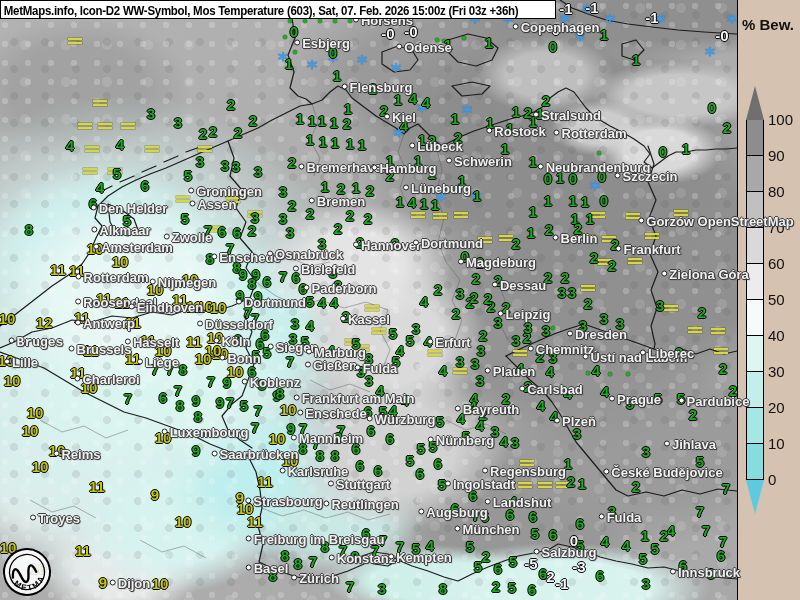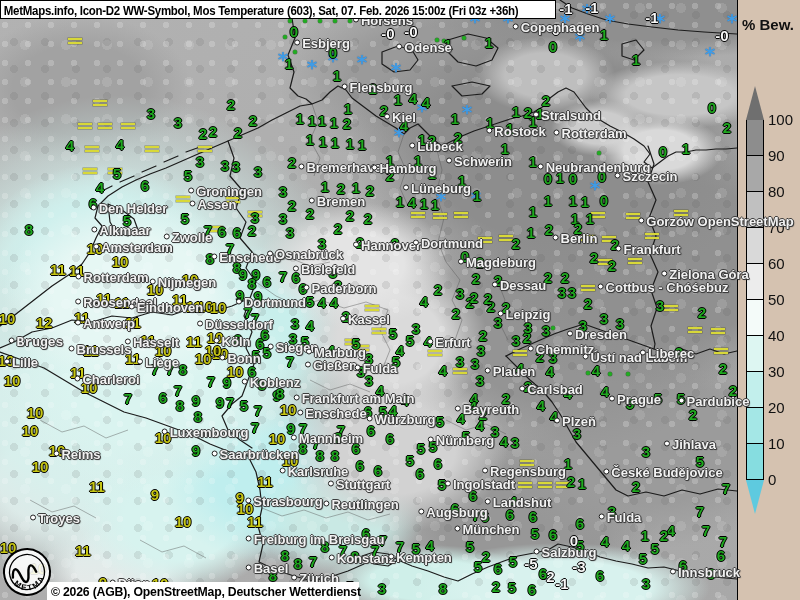--- a/index.html
+++ b/index.html
@@ -597,21 +597,20 @@
       <span class="city" style="left: 480px; top: 484px;"><span class="dot"></span><span>Ingolstadt</span></span>
       <span class="city" style="left: 518px; top: 502px;"><span class="dot"></span><span>Landshut</span></span>
       <span class="city" style="left: 524px; top: 471px;"><span class="dot"></span><span>Regensburg</span></span>
       <span class="city" style="left: 461px; top: 440px;"><span class="dot"></span><span>Nürnberg</span></span>
       <span class="city" style="left: 487px; top: 409px;"><span class="dot"></span><span>Bayreuth</span></span>
       <span class="city" style="left: 510px; top: 371px;"><span class="dot"></span><span>Plauen</span></span>
       <span class="city" style="left: 365px; top: 319px;"><span class="dot"></span><span>Kassel</span></span>
       <span class="city" style="left: 524px; top: 314px;"><span class="dot"></span><span>Leipzig</span></span>
       <span class="city" style="left: 597px; top: 334px;"><span class="dot"></span><span>Dresden</span></span>
       <span class="city" style="left: 561px; top: 349px;"><span class="dot"></span><span>Chemnitz</span></span>
-      <span class="city" style="left: 663px; top: 287px;"><span class="dot"></span><span>Cottbus - Chóśebuz</span></span>
       <span class="city" style="left: 575px; top: 238px;"><span class="dot"></span><span>Berlin</span></span>
       <span class="city" style="left: 648px; top: 249px;"><span class="dot"></span><span>Frankfurt</span></span>
       <span class="city" style="left: 716px; top: 221px;"><span class="dot"></span><span>Gorzów OpenStreetMap</span></span>
       <span class="city" style="left: 705px; top: 274px;"><span class="dot"></span><span>Zielona Góra</span></span>
       <span class="city" style="left: 635px; top: 357px;"><span class="dot"></span><span>Ústí nad Labem</span></span>
       <span class="city" style="left: 667px; top: 353px;"><span class="dot"></span><span>Liberec</span></span>
       <span class="city" style="left: 551px; top: 389px;"><span class="dot"></span><span>Carlsbad</span></span>
       <span class="city" style="left: 635px; top: 399px;"><span class="dot"></span><span>Prague</span></span>
       <span class="city" style="left: 575px; top: 421px;"><span class="dot"></span><span>Plzeň</span></span>
       <span class="city" style="left: 714px; top: 401px;"><span class="dot"></span><span>Pardubice</span></span>
@@ -843,23 +842,20 @@
       <div class="seg" style="bottom: 288px; height: 36px; background: rgb(168, 168, 168);"></div>
       <div class="seg" style="bottom: 324px; height: 36px; background: rgb(141, 141, 141);"></div>
     </div>
   <div id="arrow-top" style="background: rgb(111, 111, 111);"></div>
   <div id="arrow-bot" style="background: rgb(94, 202, 223);"></div>
 
   <div id="titlebar">
     <span>MetMaps.info, Icon-D2 WW-Symbol, Mos Temperature (603), Sat, 07. Feb. 2026 15:00z (Fri 03z +36h)</span>
   </div>
 
-  <div id="copybar">
-    <span>© 2026 (AGB), OpenStreetMap, Deutscher Wetterdienst</span>
-  </div>
 
   <svg id="logo" width="52" height="58" viewBox="0 0 52 58">
     <g transform="rotate(-14 26 29)">
       <circle cx="26" cy="29" r="23" fill="rgba(255,255,255,0.88)" stroke="#000" stroke-width="2"></circle>
       <circle cx="26" cy="29" r="17.5" fill="none" stroke="#000" stroke-width="1.3"></circle>
       <path d="M11,31 c2,-10 6,-10 8,0 c2,10 6,10 8,0 c2,-10 6,-10 8,0" fill="none" stroke="#000" stroke-width="2.4" stroke-linecap="round"></path>
       <path id="lp" d="M9,34 a17.5,17.5 0 0,0 34,0" fill="none"></path>
       <text font-family="Liberation Sans, sans-serif" font-size="8" font-weight="bold" letter-spacing="2" fill="#000">
         <textPath href="#lp" startOffset="8%"><tspan>METMAPS</tspan></textPath>
       </text>

